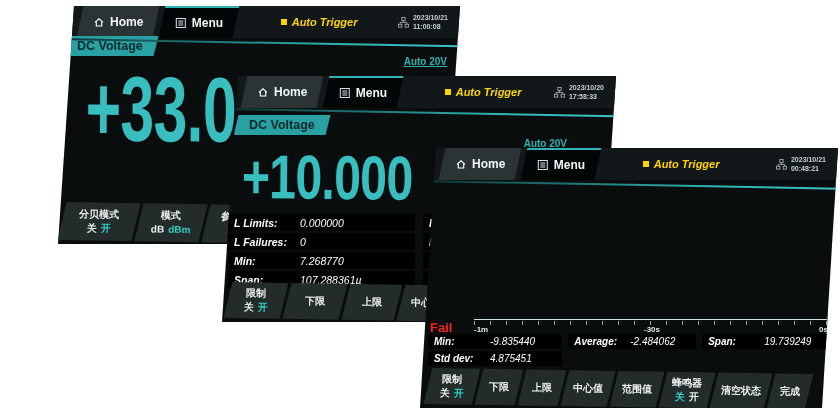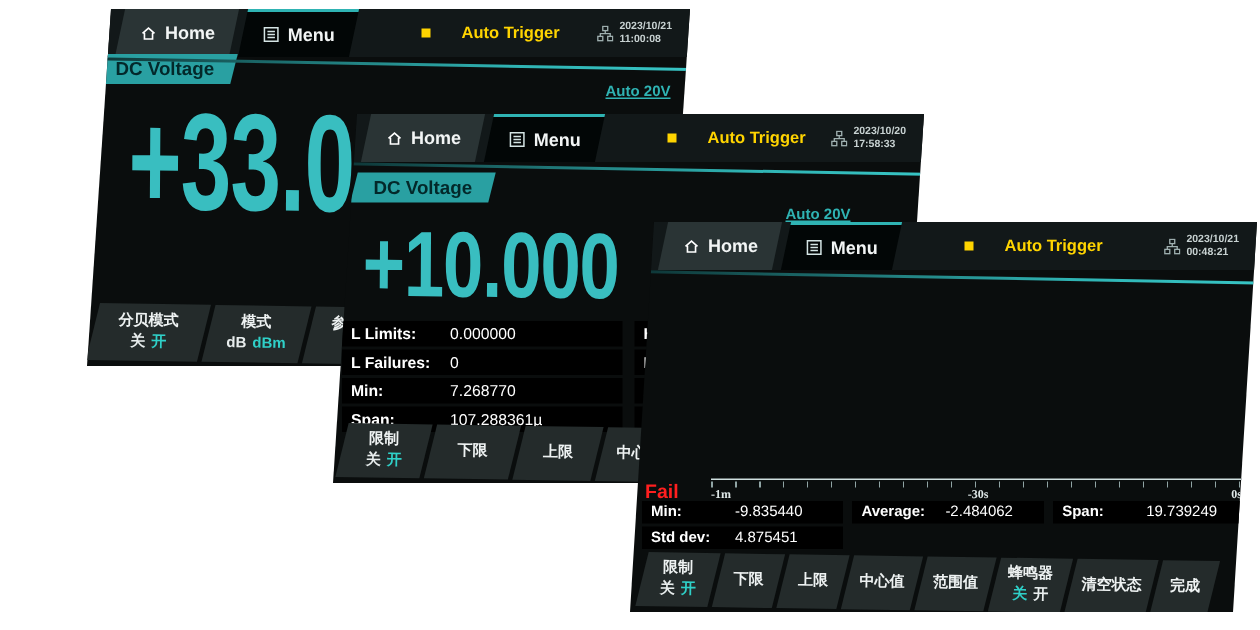--- a/index.html
+++ b/index.html
@@ -14,22 +14,22 @@
   .p3{left:420px;top:148px;width:418px;height:260px;z-index:3;}
 
   .tabbar{position:absolute;left:0;right:0;top:0;height:32px;background:#121819;
           display:flex;align-items:stretch;padding-left:22px;box-sizing:border-box;}
   .tab{display:flex;align-items:center;padding:0 13px;transform:skewX(-12deg);margin-right:6px;}
   .tab .tin{display:flex;align-items:center;gap:5px;transform:skewX(12deg);
             color:#f2f5f5;font-size:12px;font-weight:bold;}
   .tab.home{background:#2a3435;}
   .tab.menu{background:#020606;border-top:2px solid #2fb3b3;box-sizing:border-box;}
   .ic{width:12px;height:12px;display:block;}
-  .trigger{display:flex;align-items:center;gap:21px;margin-left:38px;
-           color:#ffd400;font-size:11px;font-weight:bold;}
+  .trigger{display:flex;align-items:center;gap:5px;margin-left:38px;
+           color:#ffd400;font-size:11px;font-weight:bold;font-style:italic;}
   .bullet{width:6px;height:6px;background:#ffd400;display:inline-block;}
   .datetime{margin-left:auto;margin-right:12px;display:flex;align-items:center;gap:4px;}
   .net{width:11px;height:11px;}
   .dt{color:#c8d2d2;font-size:7px;line-height:1.35;font-weight:bold;}
   .sep{position:absolute;left:0;right:0;top:32px;height:2px;z-index:5;
        background:linear-gradient(90deg,#0d3233,#2fb3b3 70%,#37c4c4);
        transform:rotate(1.05deg);transform-origin:left center;}
 
   .badge{position:absolute;background:#29a0a2;transform:skewX(-14deg);padding:3px 13px;}
   .badge .bin{display:block;transform:skewX(14deg);color:#03282a;font-size:12.5px;font-weight:bold;}
@@ -53,21 +53,21 @@
   .p2 .btnrow{left:6px;bottom:4px;height:36px;}
   .p3 .btnrow{left:8px;bottom:4px;height:36px;}
   .fbtn{background:#242b2b;transform:skewX(-13deg);display:flex;
         align-items:center;justify-content:center;}
   .fbtn .bin{transform:skewX(13deg);text-align:center;color:#eef2f2;
              font-size:10px;font-weight:bold;line-height:1.4;white-space:nowrap;}
   .opt{color:#e8eded;margin:0 2px;}
   .opt.act{color:#2fd0c8;}
   .val-teal{color:#2fd0c8;}
 
-  .statgrid{position:absolute;display:grid;}
+  .statgrid{position:absolute;display:grid;font-style:italic;}
   .p2 .statgrid{left:6px;right:6px;top:138px;grid-template-columns:1fr 1fr;gap:2px 8px;}
   .p3 .statgrid{left:8px;right:8px;top:186px;grid-template-columns:1.05fr 1fr 1fr;gap:2px 6px;}
   .scell{background:#000;display:flex;align-items:center;padding:1px 6px;
          font-size:10.5px;color:#fff;height:15px;}
   .scell .lbl{font-weight:bold;width:66px;flex-shrink:0;}
   .p3 .scell{font-size:10px;height:13px;}
   .p3 .scell .lbl{width:56px;}
 
   .status-fail{position:absolute;left:10px;top:172px;color:#ff1f1f;font-weight:bold;font-size:13px;}
 
@@ -76,21 +76,21 @@
   .ytick{position:absolute;right:7px;transform:translateY(-50%);
          color:#e8eeee;font-size:8px;font-weight:bold;}
   .ruler{position:absolute;right:0;top:2px;bottom:15px;width:3px;
          background:repeating-linear-gradient(to bottom,#90a4a4 0 1px,transparent 1px 4px);}
   .plotcol{flex:1;display:flex;flex-direction:column;}
   .plot{flex:1;background:#060808;position:relative;border-bottom:1px solid #cfe0e0;}
   .plot svg{position:absolute;inset:0;width:100%;height:100%;}
   .xaxis{height:14px;position:relative;}
   .xaxis::before{content:"";position:absolute;left:0;right:0;top:1px;height:4px;
          background:repeating-linear-gradient(to right,#90a4a4 0 1px,transparent 1px 16px);}
-  .xt{position:absolute;top:5px;color:#dfe8e8;font-size:8px;font-weight:bold;font-family:Liberation Serif, serif;}
+  .xt{position:absolute;top:5px;color:#dfe8e8;font-size:8px;font-weight:bold;}
   .xt.left{left:0;} .xt.mid{left:50%;transform:translateX(-50%);} .xt.right{right:2px;}
 </style>
 </head>
 <body>
 
 <div id="stage">
 
   <div class="panel p1">
     <div class="tabbar">
       <div class="tab home">

